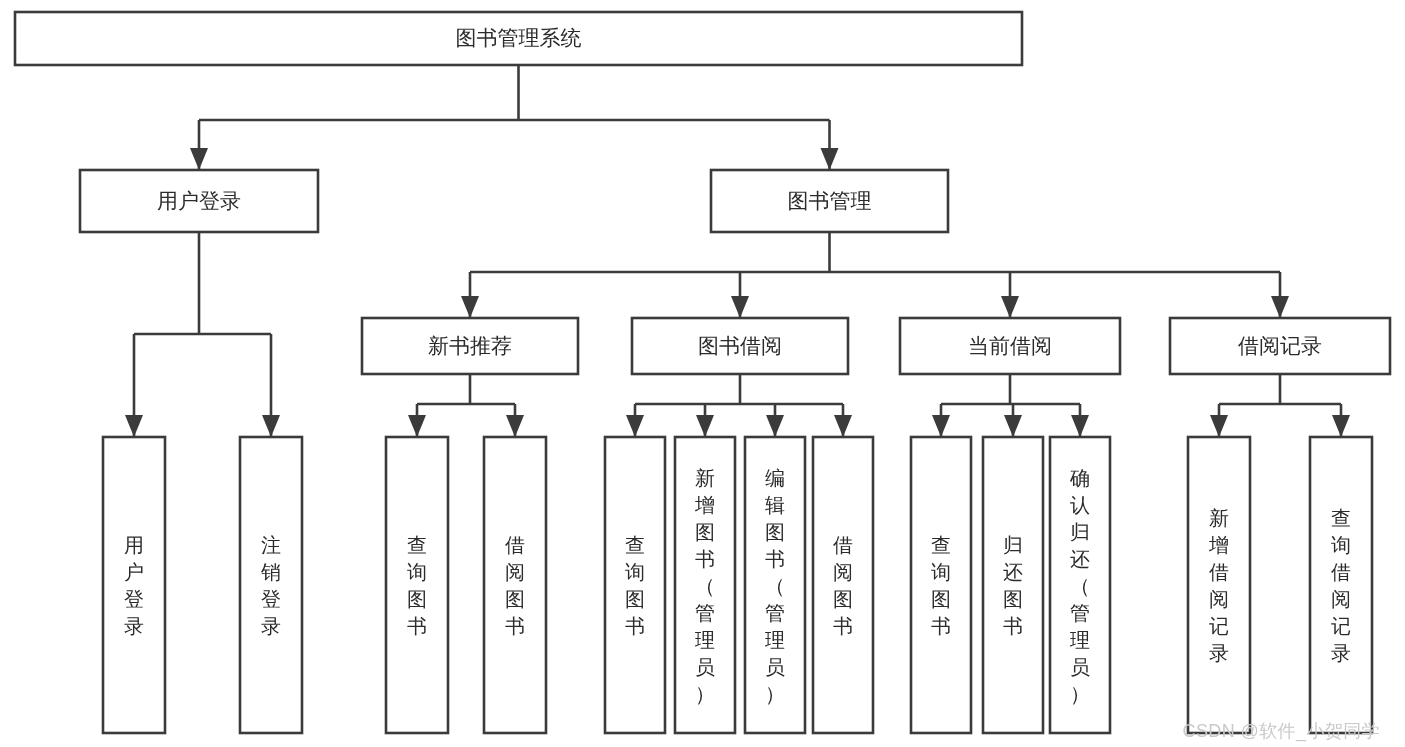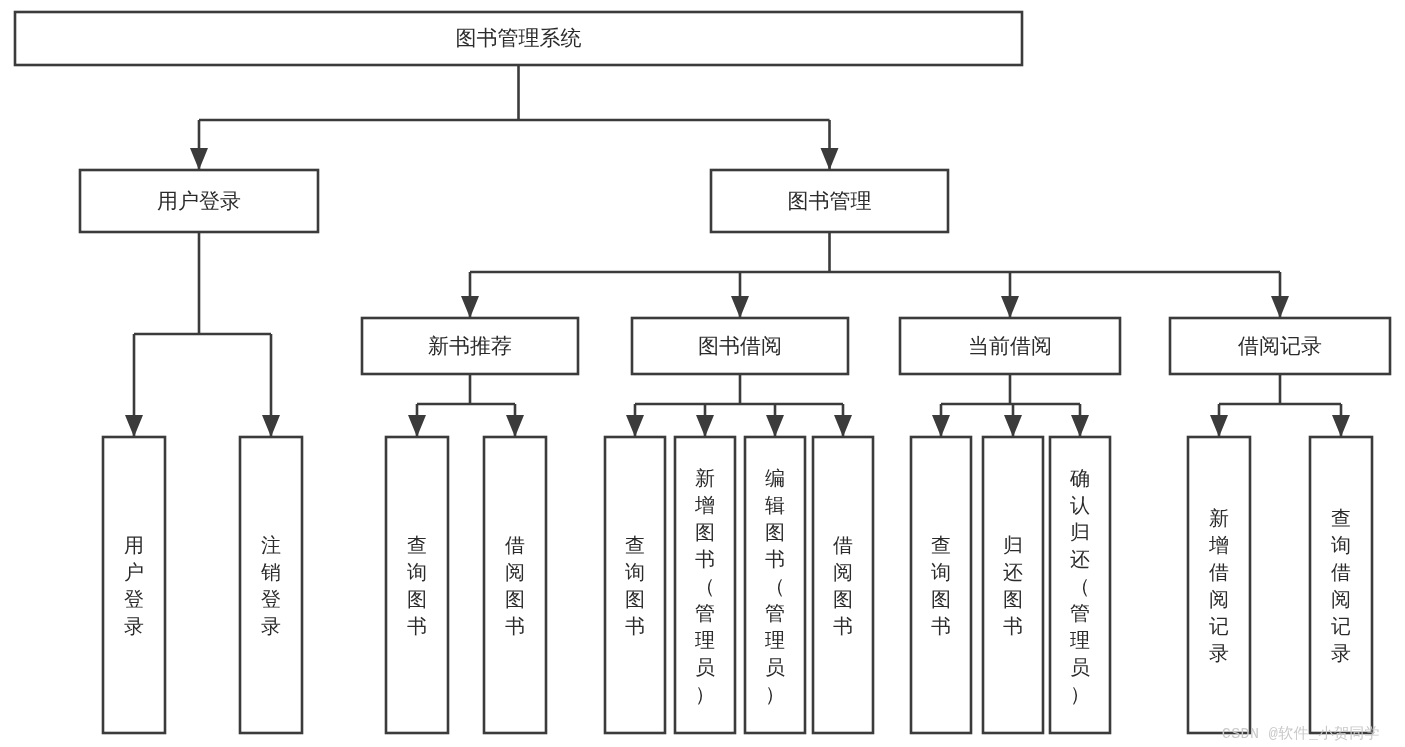--- a/index.html
+++ b/index.html
@@ -22,22 +22,22 @@
     font-size:21px;fill:#2b2b2b;
     text-anchor:middle;dominant-baseline:middle;
   }
   .leaf-label-v{
     font-family:"Liberation Sans","DejaVu Sans",sans-serif;
     font-size:20px;fill:#2b2b2b;
     text-anchor:middle;
   }
   .watermark-text{
     position:absolute;right:6px;bottom:4px;
-    font-family:Liberation Mono, monospace;
-    font-size:15px;color:#c9c9c9;white-space:nowrap;
+    font-family:Liberation Sans, sans-serif;
+    font-size:18px;color:#c9c9c9;white-space:nowrap;
     letter-spacing:0.4px;user-select:none;
   }
 </style>
 </head>
 <body>
 
 <div id="diagram-root">
   <svg id="diagram-canvas" viewBox="0 0 1405 747">
     <g id="connector-layer">
         <line x1="518.5" y1="65" x2="518.5" y2="120" class="connector"></line>

